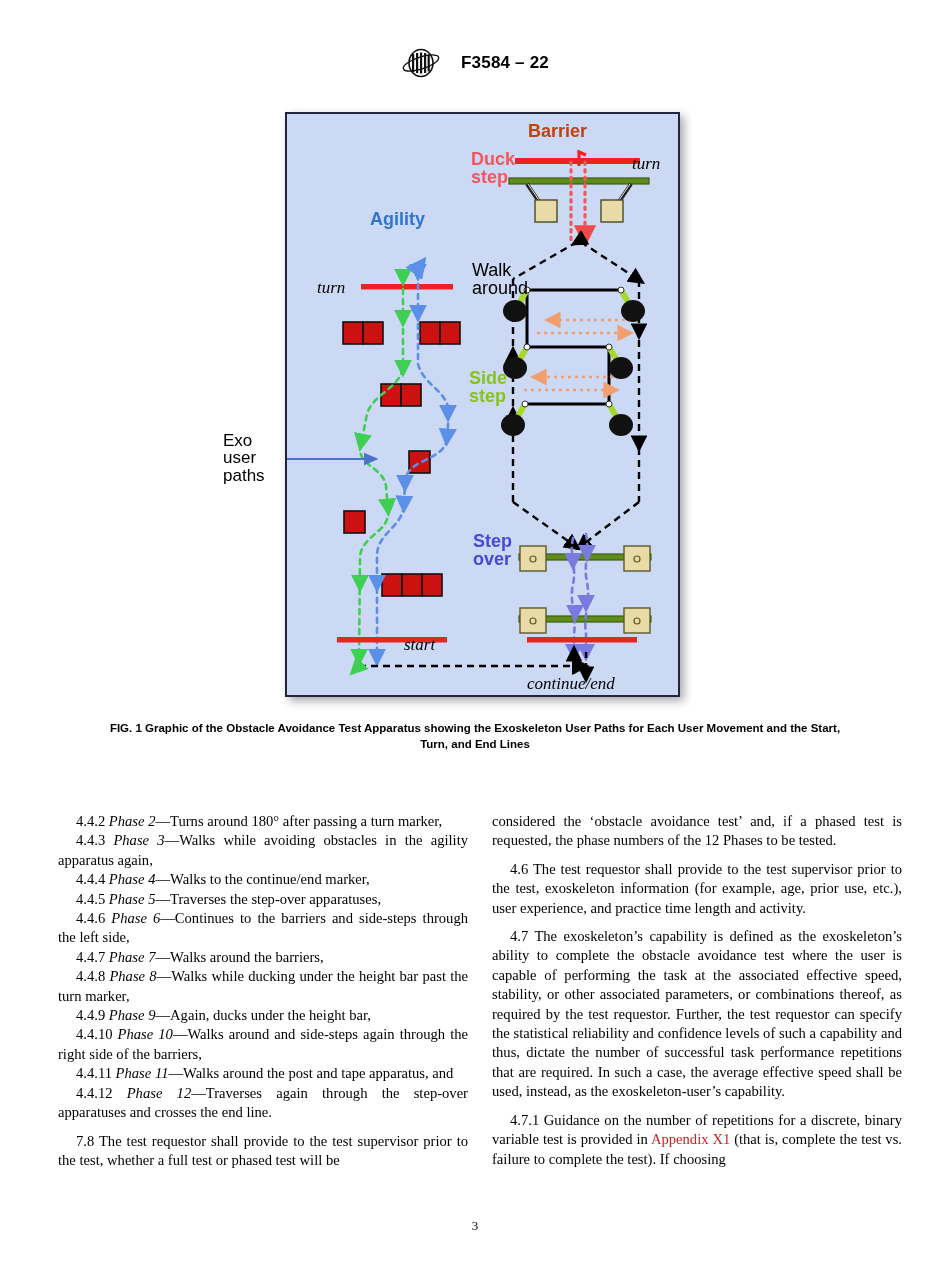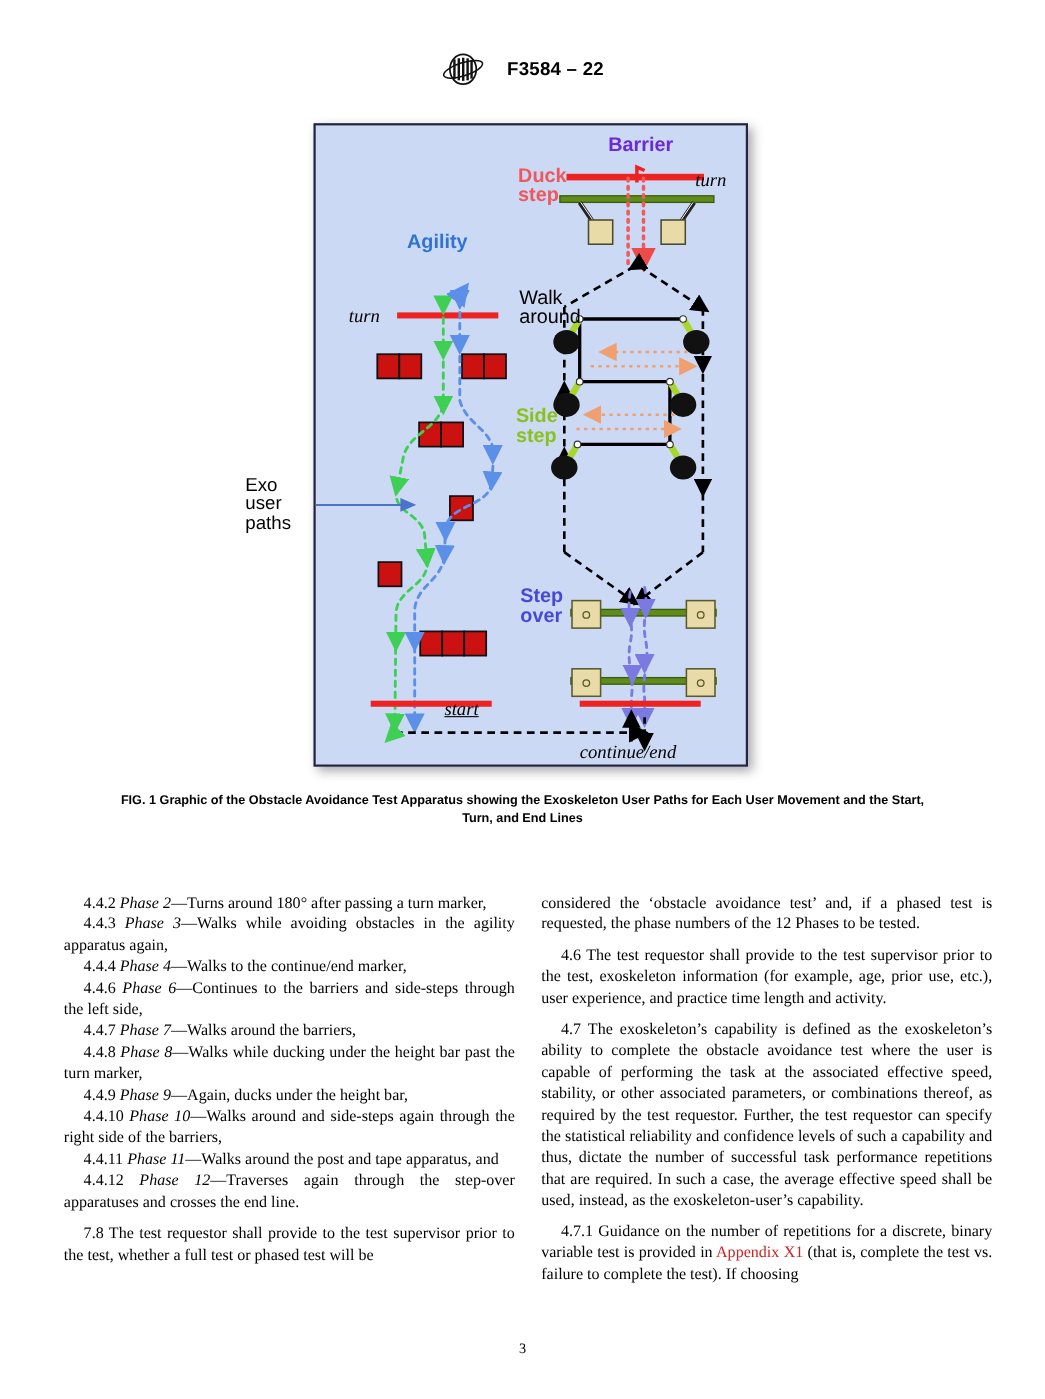--- a/index.html
+++ b/index.html
@@ -76,39 +76,39 @@
     height: 585px;
   }
 
   
   .fl {
     position: absolute;
     font-family: "Liberation Sans", sans-serif;
     line-height: 1.02;
     white-space: pre;
   }
-  .fl-barrier { left: 266px; top: 8px; font-size: 18px; font-weight: bold; color: #6d28d9; }
+  .fl-barrier { left: 241px; top: 8px; font-size: 18px; font-weight: bold; color: #c2410c; }
   .fl-agility { left: 83px; top: 96px; font-size: 18px; font-weight: bold; color: #2f74d0; }
   .fl-duck    { left: 184px; top: 36px; font-size: 18px; font-weight: bold; color: #f0575c; }
   .fl-walk    { left: 185px; top: 147px; font-size: 18px; color: #000; }
   .fl-side    { left: 182px; top: 255px; font-size: 18px; font-weight: bold; color: #88c21c; }
   .fl-stepover{ left: 186px; top: 418px; font-size: 18px; font-weight: bold; color: #4848d8; }
   .fl-exo     { left: -62px; top: 320px; font-size: 17px; color: #000; text-align: left; }
 
   .fl-it {
     position: absolute;
     font-family: "Liberation Serif", serif;
     font-style: italic;
     font-size: 17px;
     color: #000;
     white-space: pre;
   }
   .fl-turn-r  { left: 345px; top: 40px; }
   .fl-turn-l  { left: 30px;  top: 164px; }
-  .fl-start   { left: 117px; top: 521px; text-decoration: underline; }
+  .fl-start   { left: 117px; top: 521px; }
   .fl-cont    { left: 240px; top: 560px; font-size: 17px; }
 
   
   .fig-caption {
     position: absolute;
     left: 100px;
     top: 720px;
     width: 750px;
     text-align: center;
     font-family: "Liberation Sans", sans-serif;
@@ -376,20 +376,21 @@
 user
 paths</div>
 </div>
 
 <div class="fig-caption">FIG. 1 Graphic of the Obstacle Avoidance Test Apparatus showing the Exoskeleton User Paths for Each User Movement and the Start, Turn, and End Lines</div>
 
 <div class="col col-left">
   <p><span>4.4.2</span> <span class="ph">Phase 2</span><span>—Turns around 180° after passing a turn marker,</span></p>
   <p><span>4.4.3</span> <span class="ph">Phase 3</span><span>—Walks while avoiding obstacles in the agility apparatus again,</span></p>
   <p><span>4.4.4</span> <span class="ph">Phase 4</span><span>—Walks to the continue/end marker,</span></p>
+  <p><span>4.4.5</span> <span class="ph">Phase 5</span><span>—Traverses the step-over apparatuses,</span></p>
   <p><span>4.4.6</span> <span class="ph">Phase 6</span><span>—Continues to the barriers and side-steps through the left side,</span></p>
   <p><span>4.4.7</span> <span class="ph">Phase 7</span><span>—Walks around the barriers,</span></p>
   <p><span>4.4.8</span> <span class="ph">Phase 8</span><span>—Walks while ducking under the height bar past the turn marker,</span></p>
   <p><span>4.4.9</span> <span class="ph">Phase 9</span><span>—Again, ducks under the height bar,</span></p>
   <p><span>4.4.10</span> <span class="ph">Phase 10</span><span>—Walks around and side-steps again through the right side of the barriers,</span></p>
   <p><span>4.4.11</span> <span class="ph">Phase 11</span><span>—Walks around the post and tape apparatus, and</span></p>
   <p><span>4.4.12</span> <span class="ph">Phase 12</span><span>—Traverses again through the step-over apparatuses and crosses the end line.</span></p>
   <p class="gap">7.8  The test requestor shall provide to the test supervisor prior to the test, whether a full test or phased test will be</p>
 </div>
 

